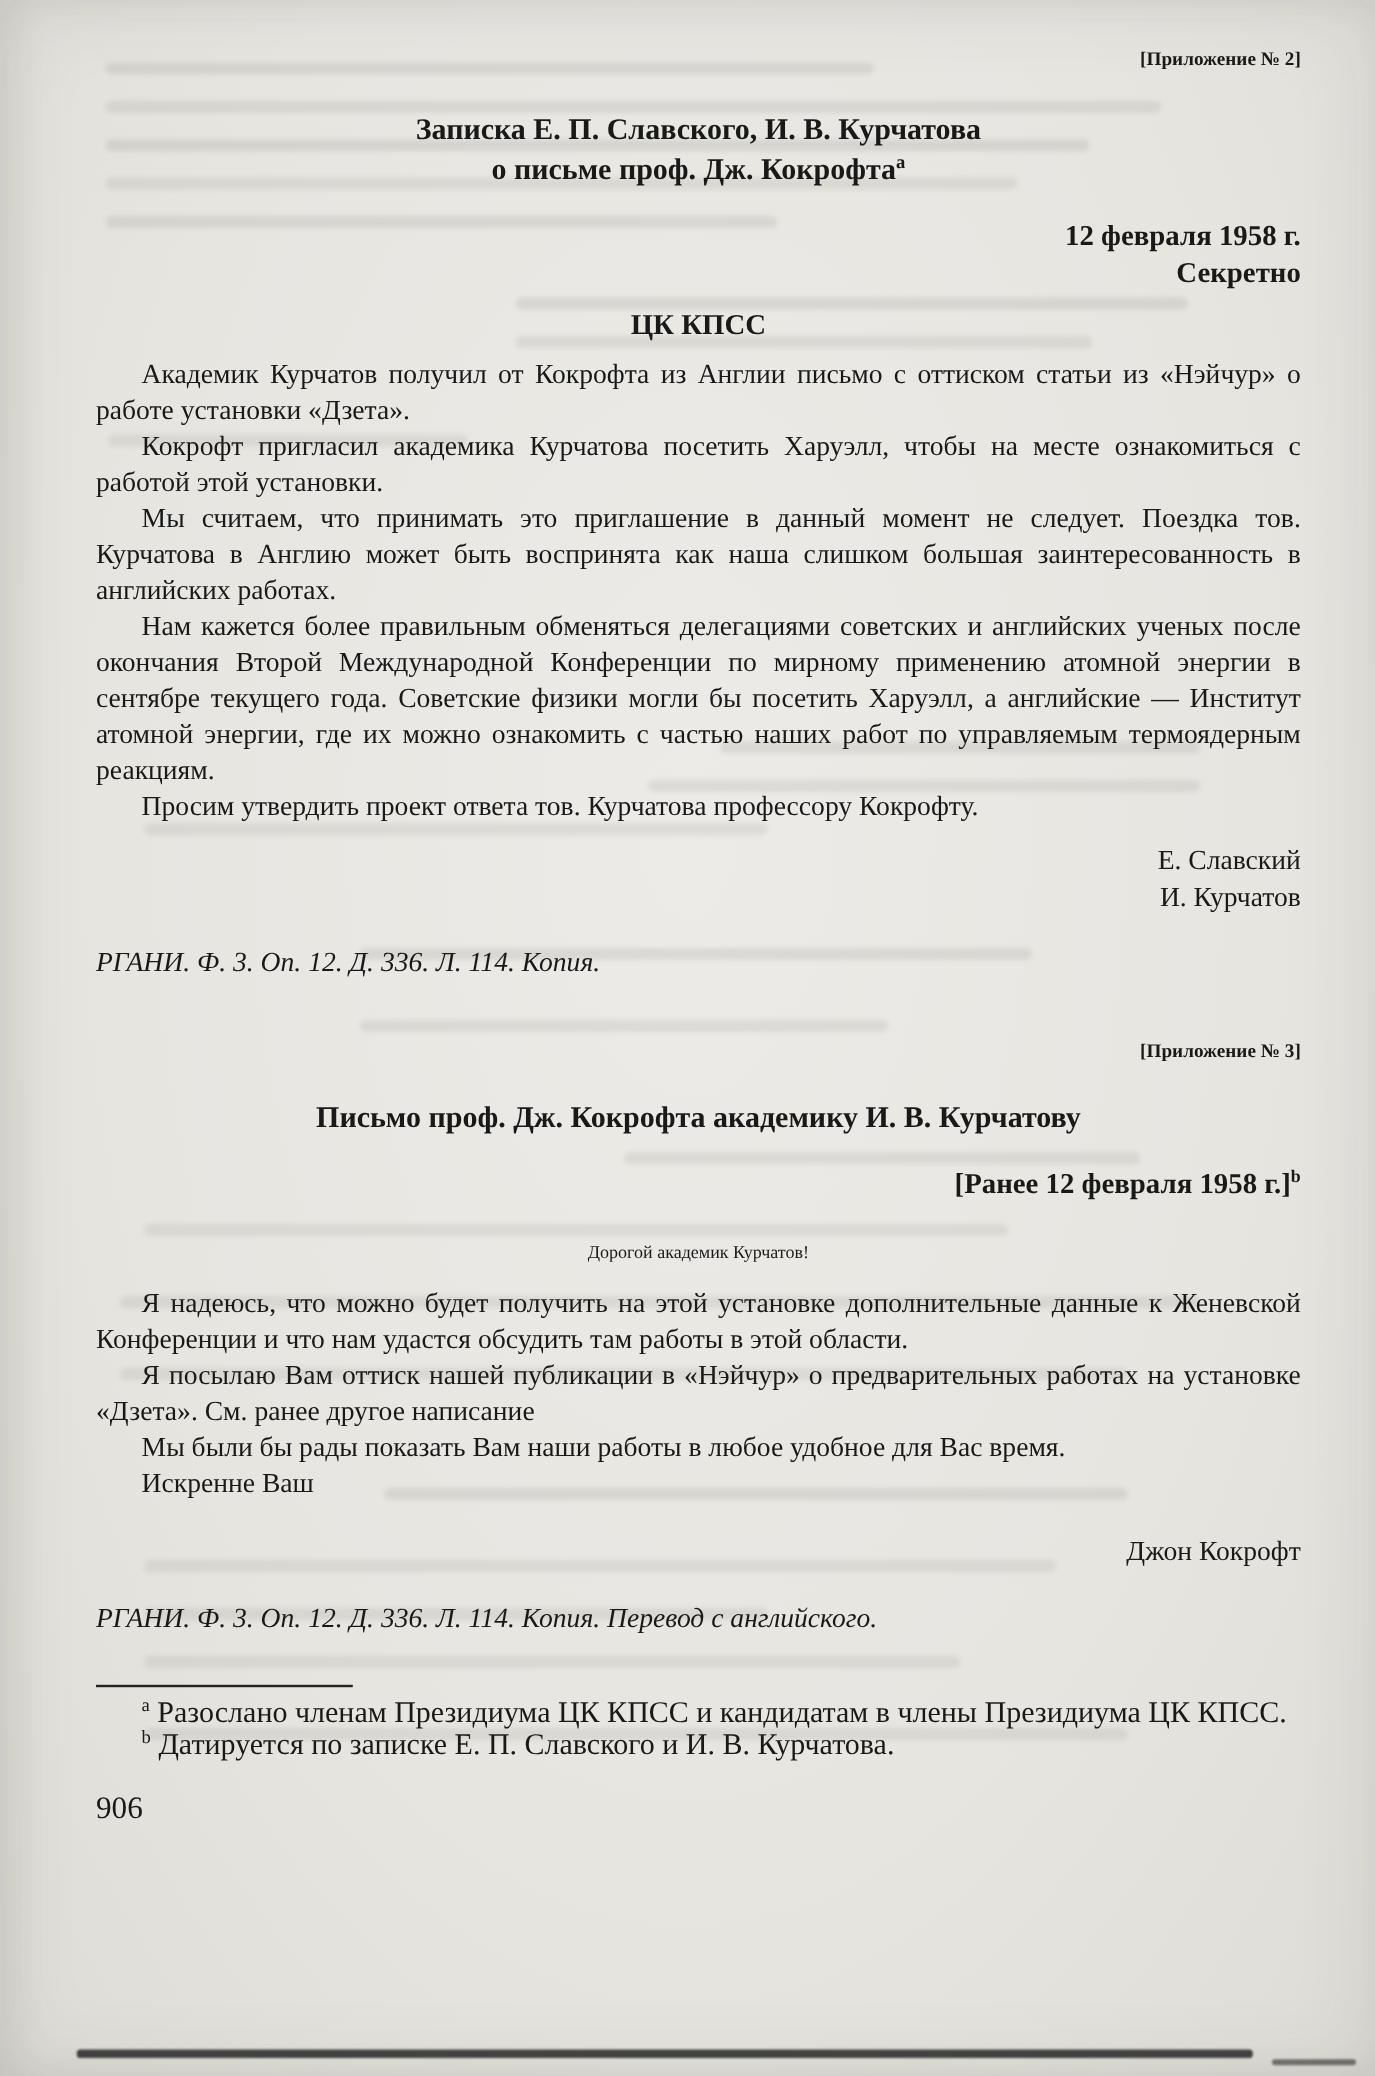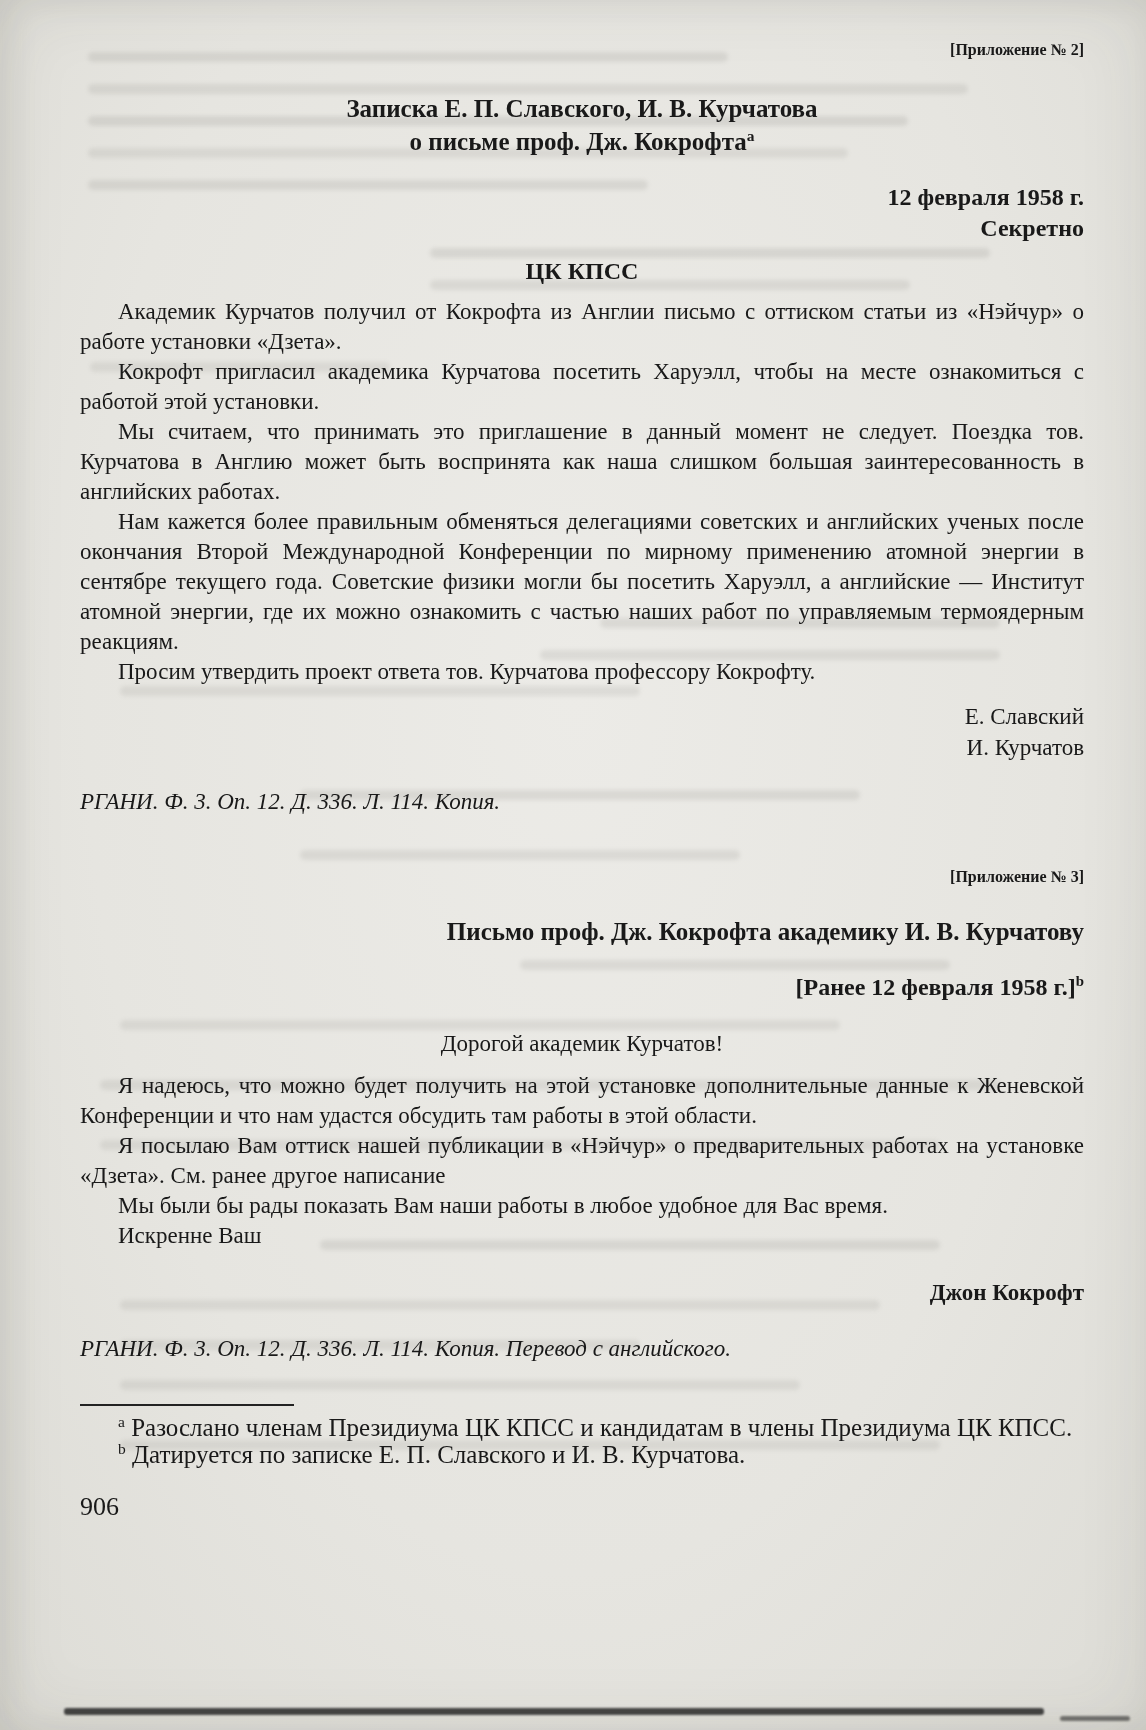--- a/index.html
+++ b/index.html
@@ -15,21 +15,21 @@
     box-shadow: inset 0 0 70px rgba(60,55,45,.10), inset 12px 0 30px rgba(60,55,45,.07);
   }
   .content { position:relative; z-index:2; padding:34px 62px 0 80px; }
 
   .right   { text-align:right; }
 
   .appendix { font-size:16px; font-weight:bold; line-height:32px; }
   .doc-title { font-size:25px; font-weight:bold; line-height:33px; text-align:center; }
   .dateline { font-size:24px; font-weight:bold; line-height:31px; text-align:right; }
   .addressee { font-size:24px; font-weight:bold; line-height:31px; text-align:center; }
-  .salutation { font-size:23px; line-height:30px; text-align:center; }
+  .salutation { font-size:15px; line-height:30px; text-align:center; }
 
   p.body {
     font-size:23px; line-height:30px;
     text-align:justify; margin:0; text-indent:38px;
   }
   .sig { font-size:23px; line-height:31px; text-align:right; }
   .archive { font-size:23px; line-height:30px; font-style:italic; margin:0; }
 
   sup.fnm { font-size:0.62em; vertical-align:super; line-height:0; }
 
@@ -38,25 +38,25 @@
   .page-num { font-size:26px; line-height:30px; }
 
   
   .mt-title1 { margin-top:26px; }
   .mt-date1  { margin-top:24px; }
   .mt-addr   { margin-top:12px; }
   .mt-body   { margin-top:10px; }
   .mt-sig    { margin-top:14px; }
   .mt-arch   { margin-top:24px; }
   .mt-app3   { margin-top:44px; }
-  .mt-title2 { margin-top:22px;text-align:right; }
+  .mt-title2 { margin-top:22px; }
   .mt-date2  { margin-top:24px; }
   .mt-salut  { margin-top:26px; }
   .mt-body2  { margin-top:12px; }
-  .mt-sig2   { margin-top:26px;font-weight:bold; }
+  .mt-sig2   { margin-top:26px; }
   .mt-arch2  { margin-top:26px; }
   .mt-fnrule { margin-top:40px; }
   .mt-fn     { margin-top:8px; }
   .mt-pagenum{ margin-top:24px; }
 
   
   .ghost { position:absolute; z-index:1; border-radius:5px; background:#72706a; filter:blur(2px); }
   .smudge { position:absolute; z-index:3; background:#1d1d1d; filter:blur(1px); border-radius:3px; }
 </style>
 </head>

